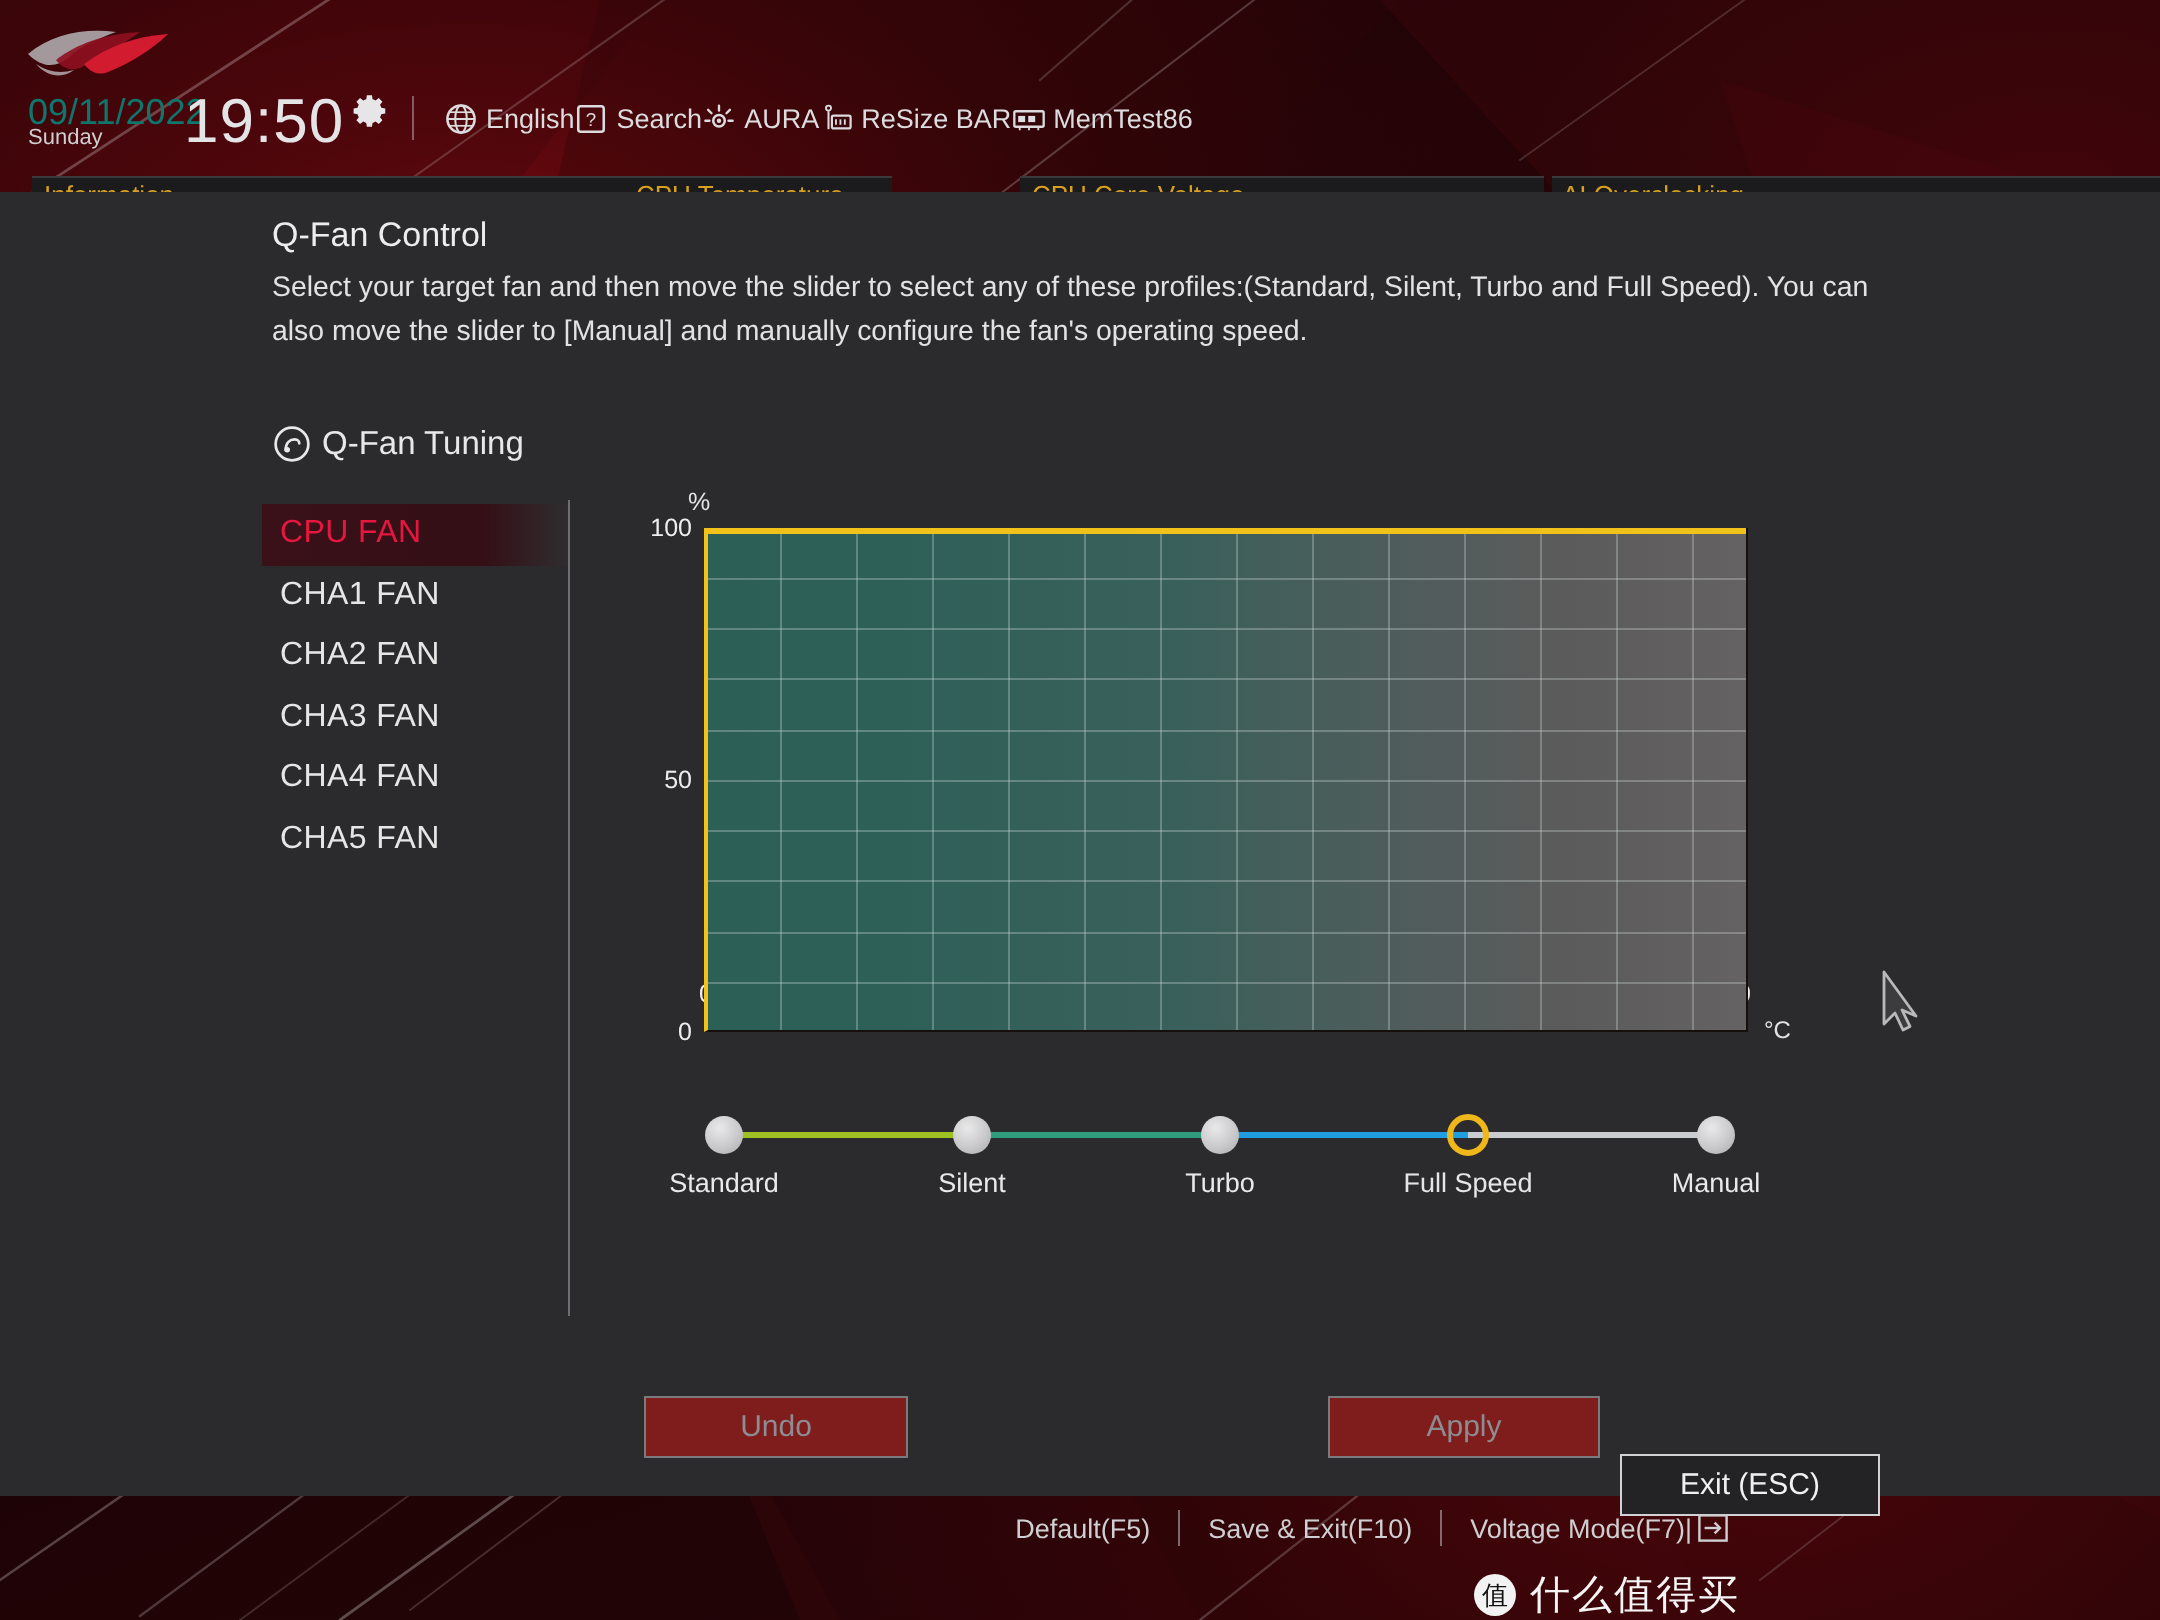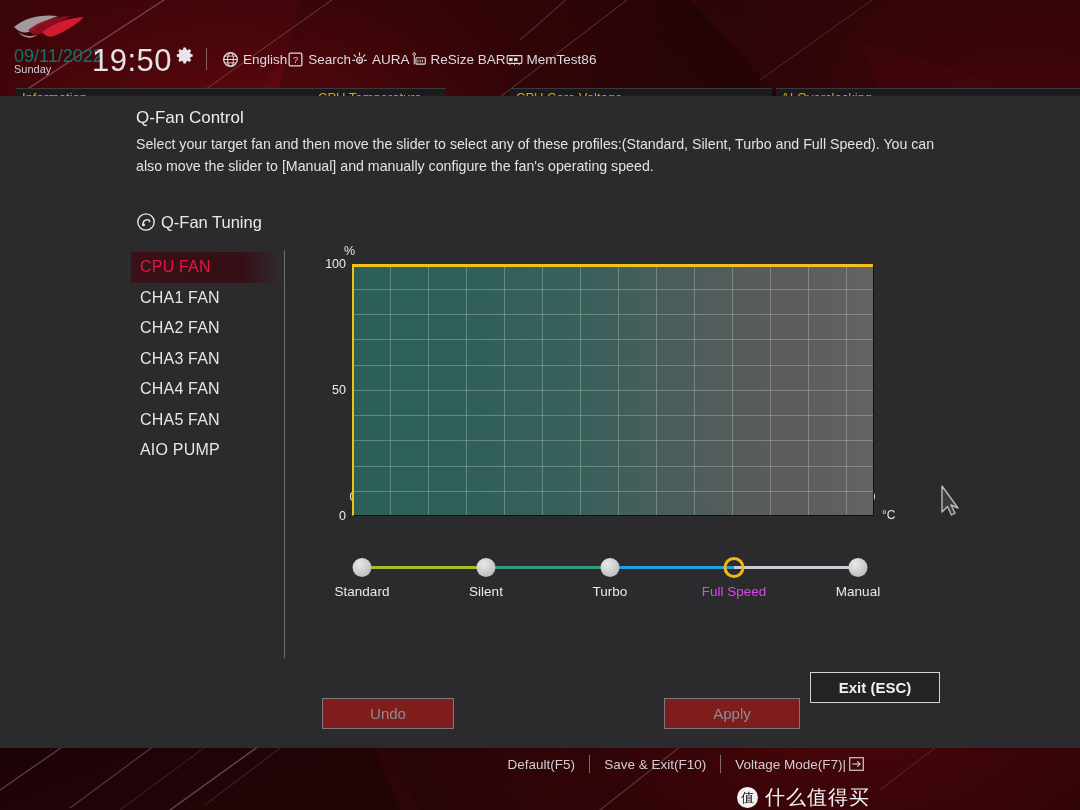--- a/index.html
+++ b/index.html
@@ -126,32 +126,32 @@
     transform: translateX(-9.5px);
   }
   .sl-node.active {
     background: none; border: 3px solid #f0b71a;
     width: 21px; height: 21px; top: 5px; transform: translateX(-10.5px);
   }
   .sl-lbl {
     position: absolute; top: 32px; font-size: 13.5px; color: #e9e9ea;
     text-align: center; width: 110px; transform: translateX(-55px);
   }
-  .sl-lbl.active { color: #d946ef; }
+  .sl-lbl.active { color: #e5e5e5; }
 
   
   .btn {
     position: absolute; height: 31px; border: 1px solid #7a7a7e; background: #7f1d1d;
     display: flex; align-items: center; justify-content: center;
     font-size: 15px; color: #8d8d91;
   }
   .btn.primary { border-color: #d2d2d5; color: #f0f0f1; background: #232325; }
   #btn-undo  { left: 322px; top: 602px; width: 132px; }
   #btn-apply { left: 664px; top: 602px; width: 136px; }
-  #btn-exit  { left: 810px; top: 576px; width: 130px; font-weight: bold; }
+  #btn-exit  { left: 810px; top: 631px; width: 130px; }
 
   
   .footer { position: absolute; left: 0; top: 748px; width: 880px; height: 62px; }
   .ft-items {
     position: absolute; right: 16px; top: 7px;
     display: flex; align-items: center; gap: 14px;
     font-size: 13.5px; color: #cfcfd2;
   }
   .ft-bar { width: 1px; height: 18px; background: rgba(205,205,210,.5); }
   .ft-item { display: flex; align-items: center; gap: 3px; white-space: nowrap; }
@@ -310,21 +310,20 @@
       <span class="tlbl">Q-Fan Tuning</span>
     </div>
 
     <div class="fanlist">
       <div class="fan-item sel">CPU FAN</div>
       <div class="fan-item">CHA1 FAN</div>
       <div class="fan-item">CHA2 FAN</div>
       <div class="fan-item">CHA3 FAN</div>
       <div class="fan-item">CHA4 FAN</div>
       <div class="fan-item">CHA5 FAN</div>
-      <div class="fan-item">AIO PUMP</div>
     </div>
 
     <div class="vdiv"></div>
 
     <div class="dd">
       <span class="val">Auto Detect</span>
       <svg class="cv" viewBox="0 0 12 8">
         <polygon points="0,1 12,1 6,7.6" fill="#ededee"></polygon>
       </svg>
     </div>

